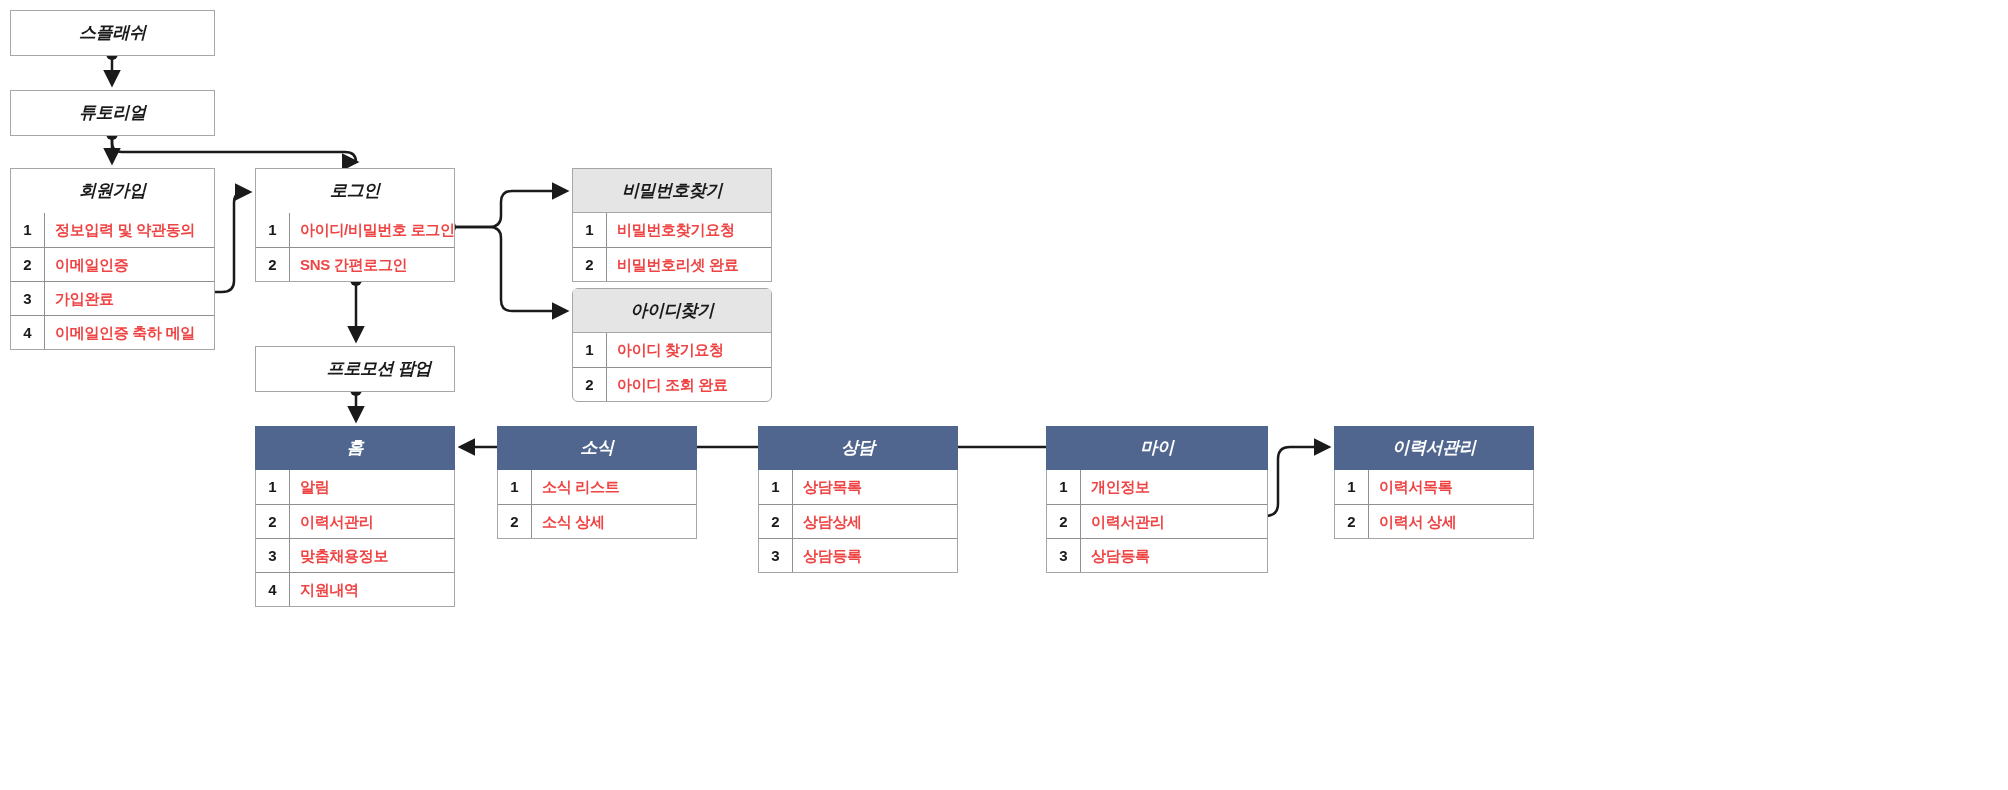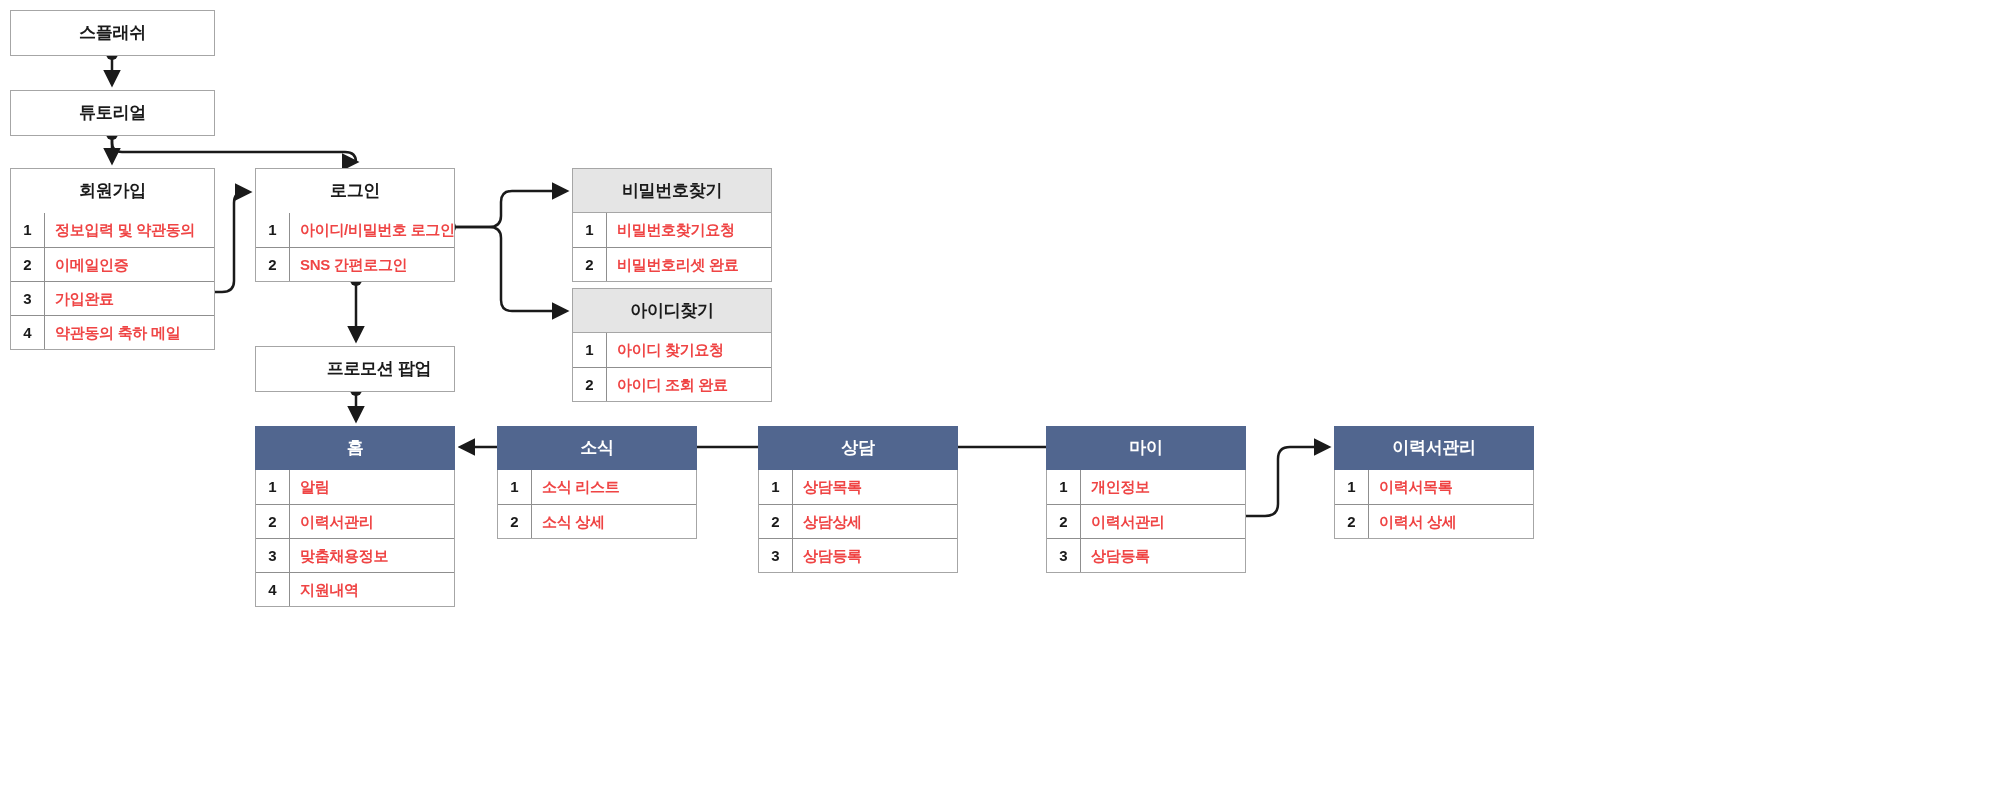--- a/index.html
+++ b/index.html
@@ -38,20 +38,21 @@
   .node .hdr {
     height: 44px;
     line-height: 44px;
     text-align: center;
     font-weight: bold;
     font-size: 17px;
     color: #1a1a1a;
     border-bottom: 1px solid #a6a6a6;
     box-sizing: border-box;
     letter-spacing: -0.3px;
+    font-style: italic;
   }
   .node.plain .hdr {
     border-bottom: none;
     background: #ffffff;
   }
   .node.gray .hdr {
     background: #e5e5e5;
   }
   .node.blue {
     border: none;
@@ -189,21 +190,21 @@
       <div class="row">
         <div class="num">2</div>
         <div class="lbl">이메일인증</div>
       </div>
       <div class="row">
         <div class="num">3</div>
         <div class="lbl">가입완료</div>
       </div>
       <div class="row">
         <div class="num">4</div>
-        <div class="lbl">약관동의 축하 메일</div>
+        <div class="lbl">이메일인증 축하 메일</div>
       </div>
     </div>
   </div>
 
   <div class="node plain" style="left:255px; top:168px; width:200px;">
     <div class="hdr">로그인</div>
     <div class="rows">
       <div class="row">
         <div class="num">1</div>
         <div class="lbl">아이디/비밀번호 로그인</div>
@@ -222,21 +223,21 @@
         <div class="num">1</div>
         <div class="lbl">비밀번호찾기요청</div>
       </div>
       <div class="row">
         <div class="num">2</div>
         <div class="lbl">비밀번호리셋 완료</div>
       </div>
     </div>
   </div>
 
-  <div class="node gray" style="left:572px; top:288px; width:200px;">
+  <div class="node gray" style="left:572px; top:288px; width:200px;border-radius:6px;">
     <div class="hdr">아이디찾기</div>
     <div class="rows">
       <div class="row">
         <div class="num">1</div>
         <div class="lbl">아이디 찾기요청</div>
       </div>
       <div class="row">
         <div class="num">2</div>
         <div class="lbl">아이디 조회 완료</div>
       </div>
@@ -294,21 +295,21 @@
         <div class="num">2</div>
         <div class="lbl">상담상세</div>
       </div>
       <div class="row">
         <div class="num">3</div>
         <div class="lbl">상담등록</div>
       </div>
     </div>
   </div>
 
-  <div class="node blue" style="left:1046px; top:426px; width:200px;border-radius:13px;">
+  <div class="node blue" style="left:1046px; top:426px; width:222px;border-radius:13px;">
     <div class="hdr">마이</div>
     <div class="rows">
       <div class="row">
         <div class="num">1</div>
         <div class="lbl">개인정보</div>
       </div>
       <div class="row">
         <div class="num">2</div>
         <div class="lbl">이력서관리</div>
       </div>

